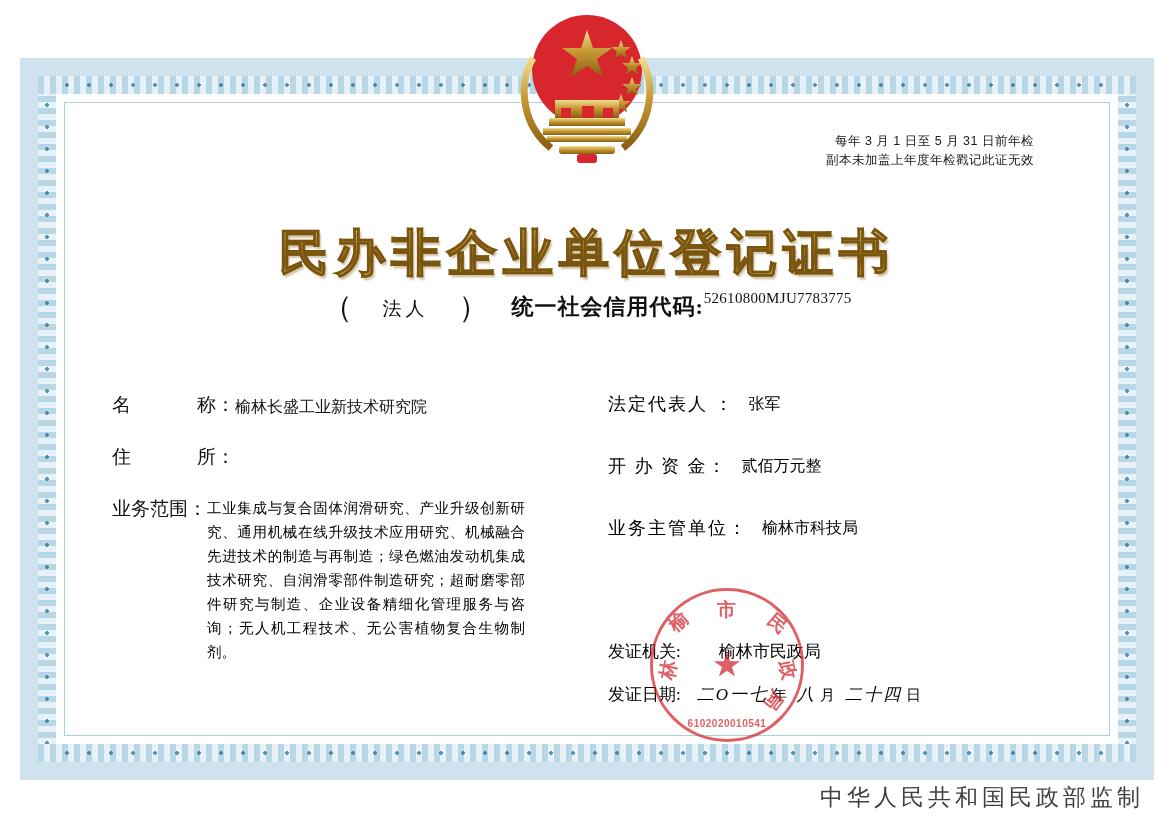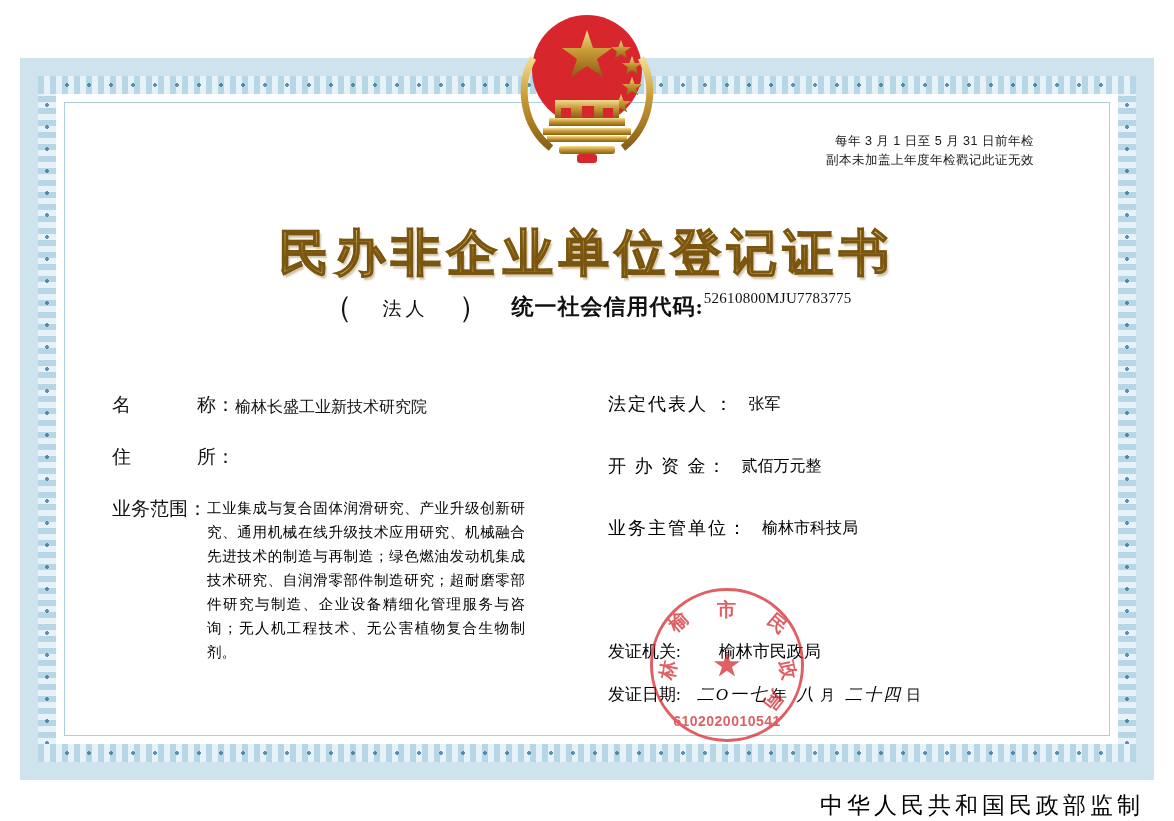--- a/index.html
+++ b/index.html
@@ -279,35 +279,35 @@
     font-size: 19px;
     font-weight: bold;
     color: #d2232a;
     font-family: "DejaVu Sans", sans-serif;
   }
   .seal-code {
     position: absolute;
     left: 50%;
     bottom: 10px;
     transform: translateX(-50%);
-    font-size: 14px;
+    font-size: 10px;
     color: #d2232a;
     letter-spacing: .5px;
     white-space: nowrap;
     font-family: "Liberation Sans", sans-serif;
   }
 
   
   .footer-text {
     position: absolute;
     right: 30px;
-    bottom: 0;
+    bottom: 8px;
     font-size: 23px;
     letter-spacing: 4px;
-    color: #000000;
+    color: #404040;
     font-family: "Liberation Serif", serif;
   }
 </style>
 </head>
 <body>
 
 <div class="certificate">
   <div class="border-frame">
     <div class="border-dots-top"></div>
     <div class="border-dots-bottom"></div>

